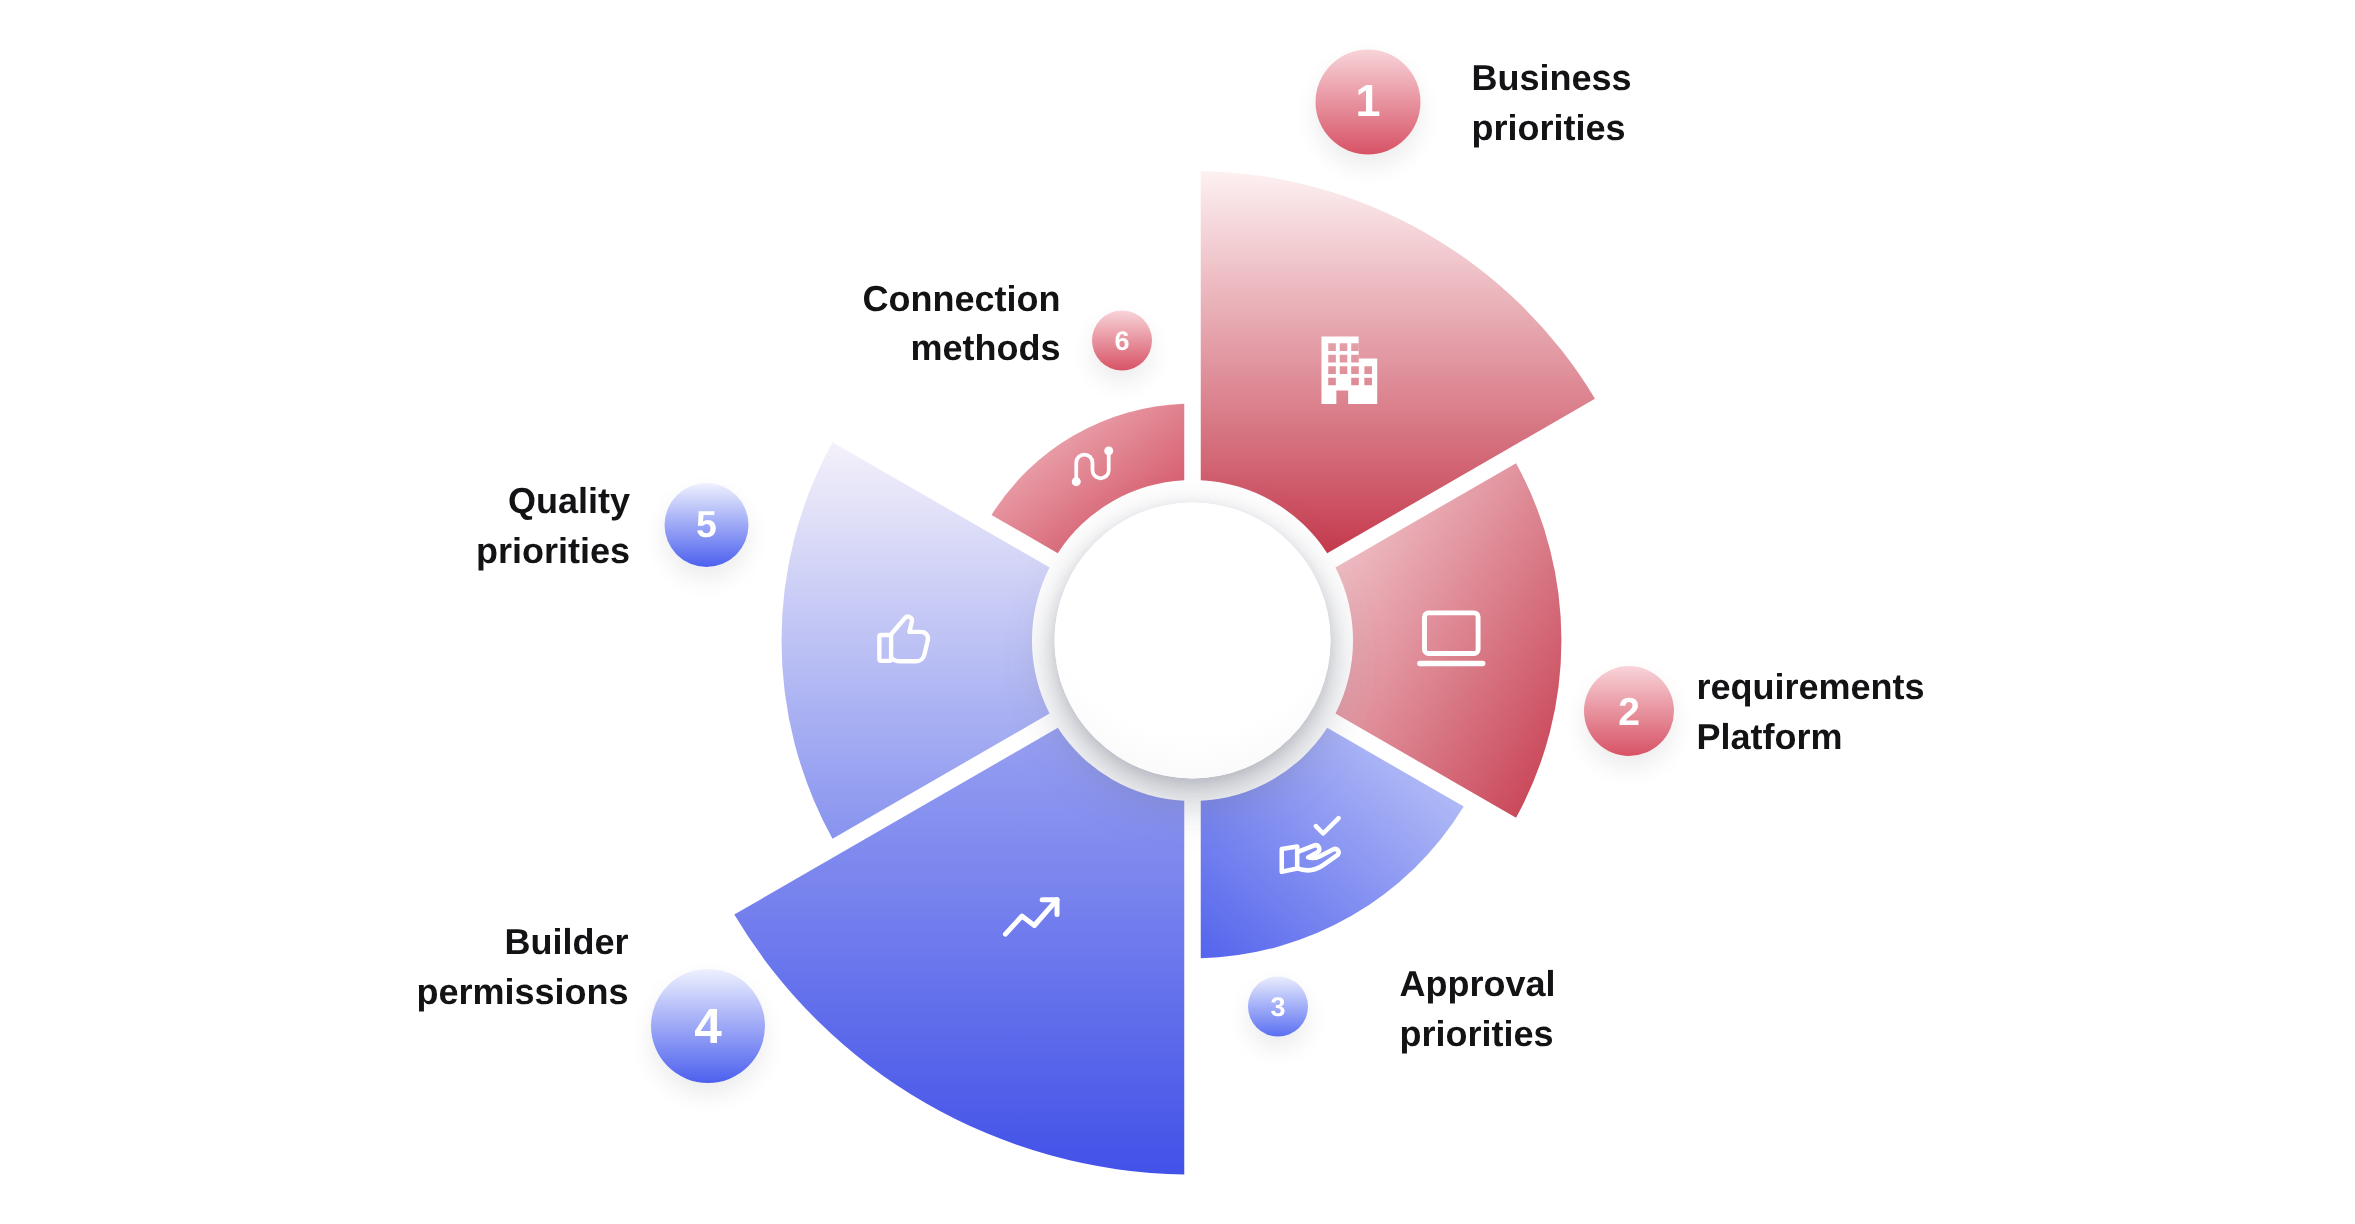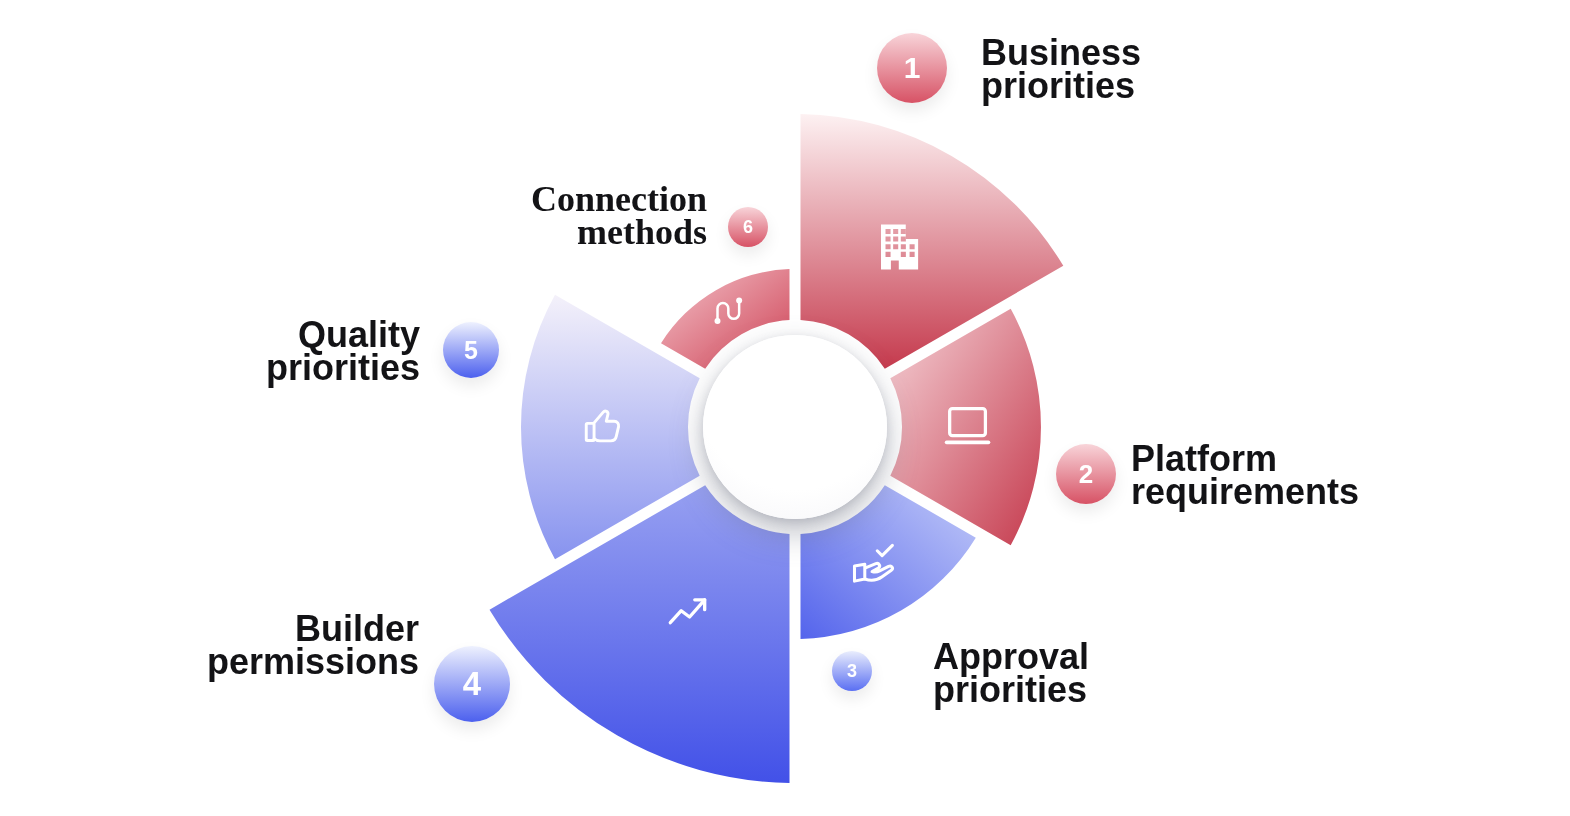--- a/index.html
+++ b/index.html
@@ -12,21 +12,21 @@
     position:absolute;border-radius:50%;
     background:radial-gradient(circle at 50% 32%, #ffffff 62%, #f5f5f8 100%);
     box-shadow:0 14px 32px rgba(105,109,126,0.42), 0 3px 10px rgba(105,109,126,0.22);
   }
   .badge{
     position:absolute;border-radius:50%;display:flex;align-items:center;justify-content:center;
     color:#ffffff;font-weight:bold;box-shadow:0 8px 16px rgba(0,0,0,0.08);
     user-select:none;
   }
   .label{
-    position:absolute;color:#131316;font-weight:600;font-size:36px;line-height:33px;
+    position:absolute;color:#131316;font-weight:600;font-size:24px;line-height:33px;
     white-space:nowrap;
   }
   .label.left{text-align:left;}
   .label.right{text-align:right;}
 </style>
 </head>
 <body>
 
 <div class="stage">
   <svg id="wedges" width="1570" height="816" viewBox="0 0 1570 816">
@@ -108,22 +108,22 @@
       <span>1</span>
     </div>
     <div class="label left" style="left: 981px; top: 36px;">
       <div>Business</div>
       <div>priorities</div>
     </div>
     <div class="badge" style="left: 1056px; top: 444px; width: 60px; height: 60px; font-size: 26px; background: linear-gradient(rgb(248, 212, 217), rgb(215, 82, 101));">
       <span>2</span>
     </div>
     <div class="label left" style="left: 1131px; top: 442px;">
+      <div>requirements</div>
       <div>Platform</div>
-      <div>requirements</div>
     </div>
     <div class="badge" style="left: 832px; top: 651px; width: 40px; height: 40px; font-size: 18px; background: linear-gradient(rgb(233, 237, 253), rgb(90, 111, 242));">
       <span>3</span>
     </div>
     <div class="label left" style="left: 887px; top: 640px; margin-left: 46px;">
       <div>Approval</div>
       <div>priorities</div>
     </div>
     <div class="badge" style="left: 434px; top: 646px; width: 76px; height: 76px; font-size: 33px; background: linear-gradient(rgb(238, 241, 254), rgb(76, 96, 238));">
       <span>4</span>
@@ -135,17 +135,17 @@
     <div class="badge" style="left: 443px; top: 322px; width: 56px; height: 56px; font-size: 25px; background: linear-gradient(rgb(238, 241, 254), rgb(76, 96, 238));">
       <span>5</span>
     </div>
     <div class="label right" style="right: 1150px; top: 318px; margin-left: 34px;">
       <div>Quality</div>
       <div>priorities</div>
     </div>
     <div class="badge" style="left: 728px; top: 207px; width: 40px; height: 40px; font-size: 18px; background: linear-gradient(rgb(248, 212, 217), rgb(215, 82, 101));">
       <span>6</span>
     </div>
-    <div class="label right" style="right: 863px; top: 183px; font-family: Liberation Serif, serif;">
+    <div class="label right" style="right: 863px; top: 183px;">
       <div>Connection</div>
       <div>methods</div>
     </div>
   </div>
 
 </body></html>

